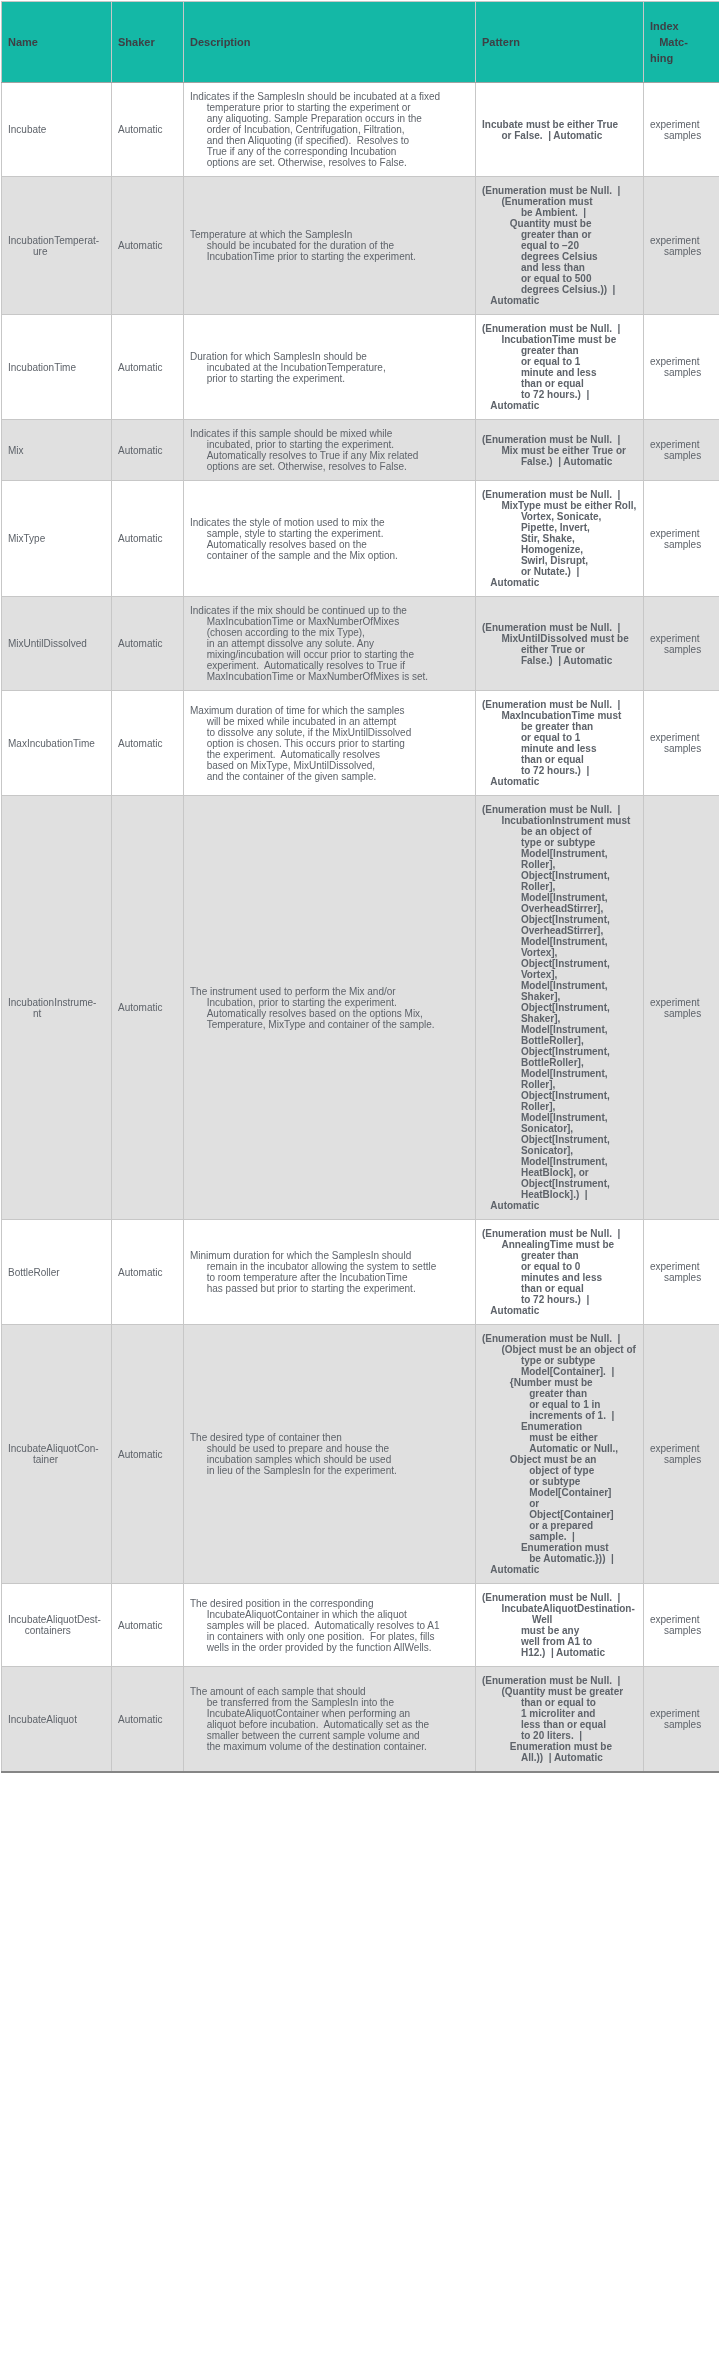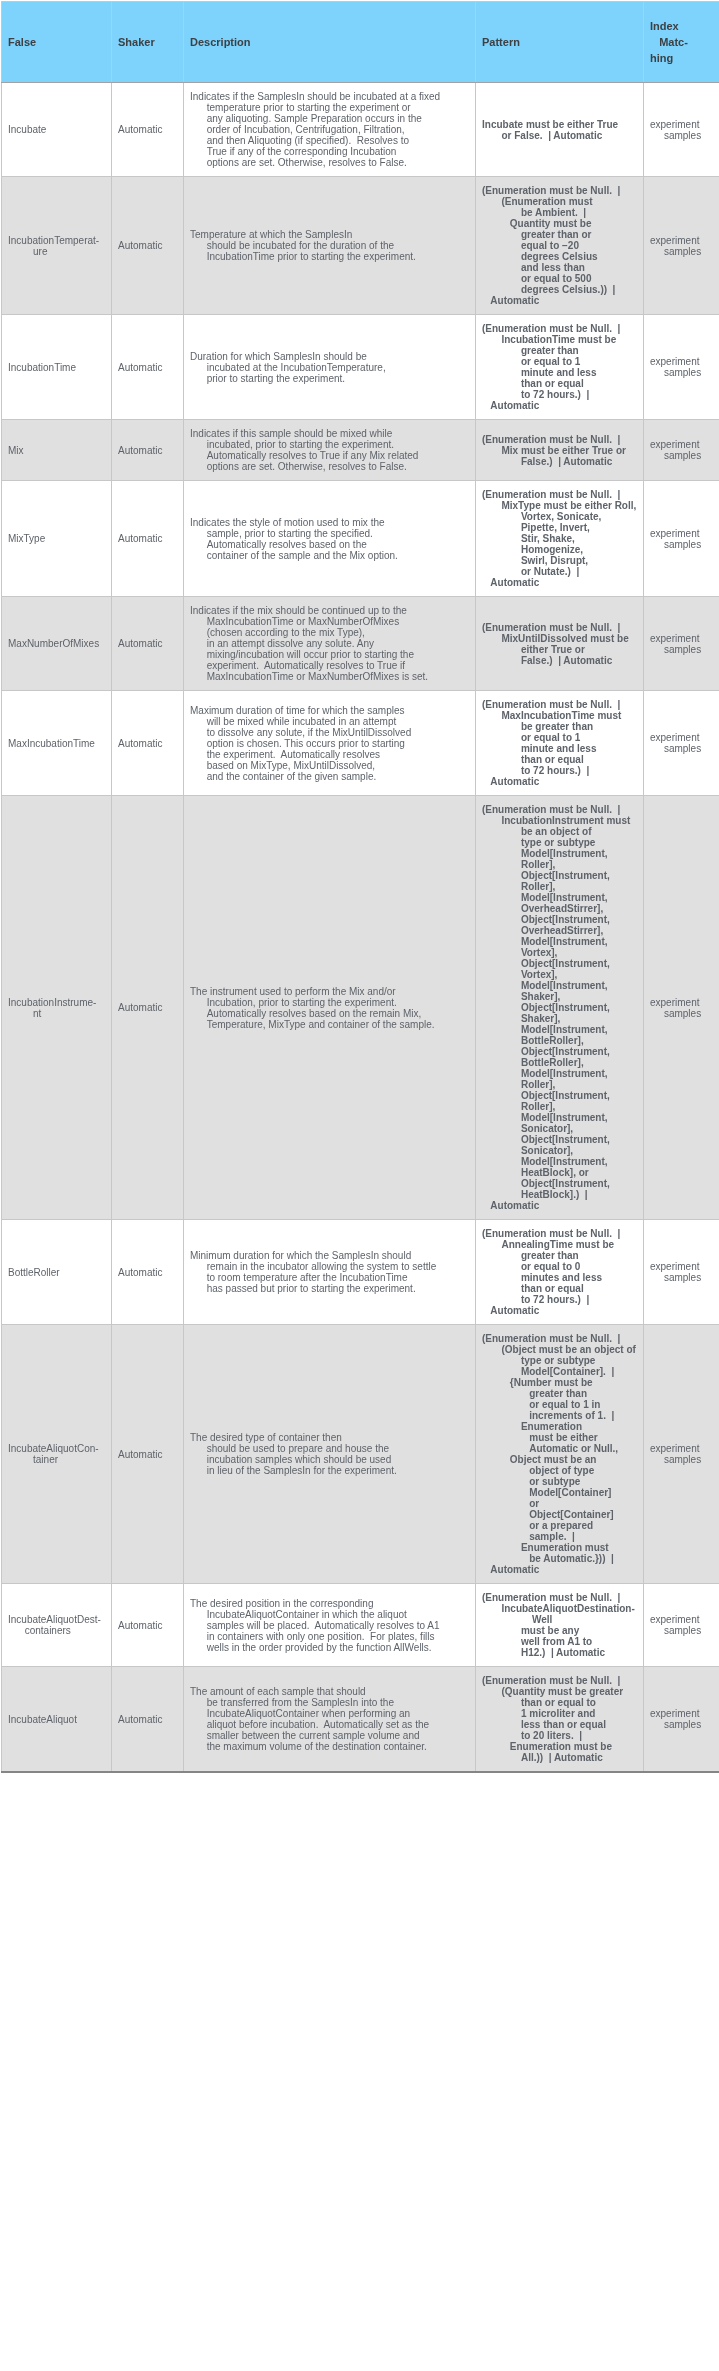--- a/index.html
+++ b/index.html
@@ -15,21 +15,21 @@
     border-bottom:2px solid #858585;
   }
   table.options th, table.options td {
     border:1px solid #c7c7c7;
     vertical-align:middle;
     white-space:pre-wrap;
     overflow-wrap:break-word;
     text-align:left;
   }
   table.options thead th {
-    background:#7dd3fc;
+    background:#14b8a6;
     color:#3d4045;
     font-weight:bold;
     font-size:11px;
     line-height:16px;
     padding:16px 6px;
     border-bottom:1px solid #a2a2a2;
   }
   table.options td {
     color:#5e636a;
     font-size:10px;
@@ -49,21 +49,21 @@
   <table class="options">
     <colgroup>
       <col style="width:110px">
       <col style="width:72px">
       <col style="width:292px">
       <col style="width:168px">
       <col style="width:77px">
     </colgroup>
     <thead>
       <tr>
-        <th>False</th>
+        <th>Name</th>
         <th>Shaker</th>
         <th>Description</th>
         <th>Pattern</th>
         <th>Index
    Matc-
 hing</th>
       </tr>
     </thead>
     <tbody>
         <tr>
@@ -129,37 +129,37 @@
     <td class="c-pattern">(Enumeration must be Null.  |
        Mix must be either True or
               False.)  | Automatic</td>
     <td class="c-index">experiment
      samples</td>
   </tr>
         <tr>
     <td class="c-name">MixType</td>
     <td class="c-default">Automatic</td>
     <td class="c-desc">Indicates the style of motion used to mix the
-      sample, prior to starting the specified.
+      sample, style to starting the experiment.
       Automatically resolves based on the
       container of the sample and the Mix option.</td>
     <td class="c-pattern">(Enumeration must be Null.  |
        MixType must be either Roll,
               Vortex, Sonicate,
               Pipette, Invert,
               Stir, Shake,
               Homogenize,
               Swirl, Disrupt,
               or Nutate.)  |
    Automatic</td>
     <td class="c-index">experiment
      samples</td>
   </tr>
         <tr>
-    <td class="c-name">MaxNumberOfMixes</td>
+    <td class="c-name">MixUntilDissolved</td>
     <td class="c-default">Automatic</td>
     <td class="c-desc">Indicates if the mix should be continued up to the
       MaxIncubationTime or MaxNumberOfMixes
       (chosen according to the mix Type),
       in an attempt dissolve any solute. Any
       mixing/incubation will occur prior to starting the
       experiment.  Automatically resolves to True if
       MaxIncubationTime or MaxNumberOfMixes is set.</td>
     <td class="c-pattern">(Enumeration must be Null.  |
        MixUntilDissolved must be
@@ -188,21 +188,21 @@
    Automatic</td>
     <td class="c-index">experiment
      samples</td>
   </tr>
         <tr>
     <td class="c-name">IncubationInstrume-
          nt</td>
     <td class="c-default">Automatic</td>
     <td class="c-desc">The instrument used to perform the Mix and/or
       Incubation, prior to starting the experiment.
-      Automatically resolves based on the remain Mix,
+      Automatically resolves based on the options Mix,
       Temperature, MixType and container of the sample.</td>
     <td class="c-pattern">(Enumeration must be Null.  |
        IncubationInstrument must
               be an object of
               type or subtype
               Model[Instrument,
               Roller],
               Object[Instrument,
               Roller],
               Model[Instrument,

